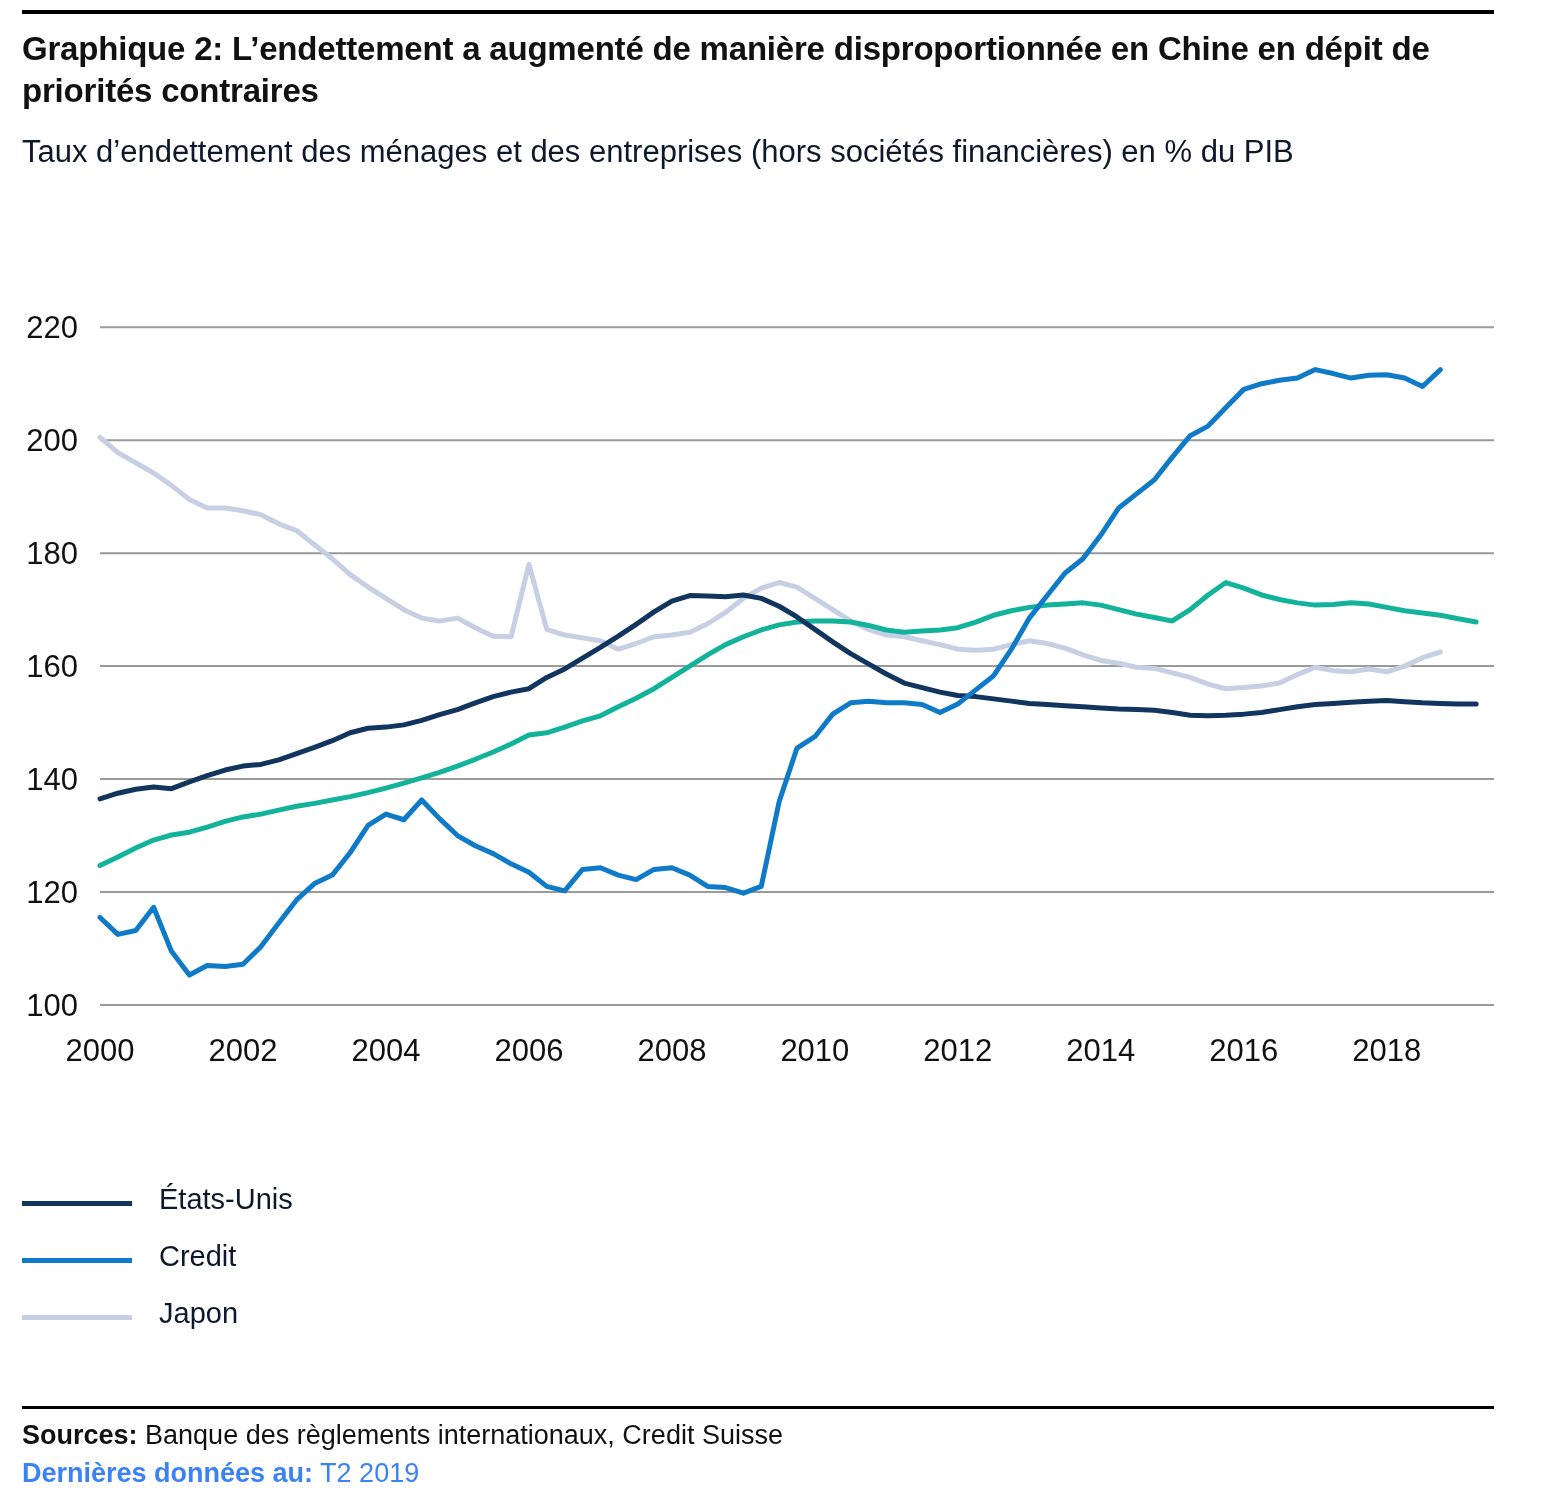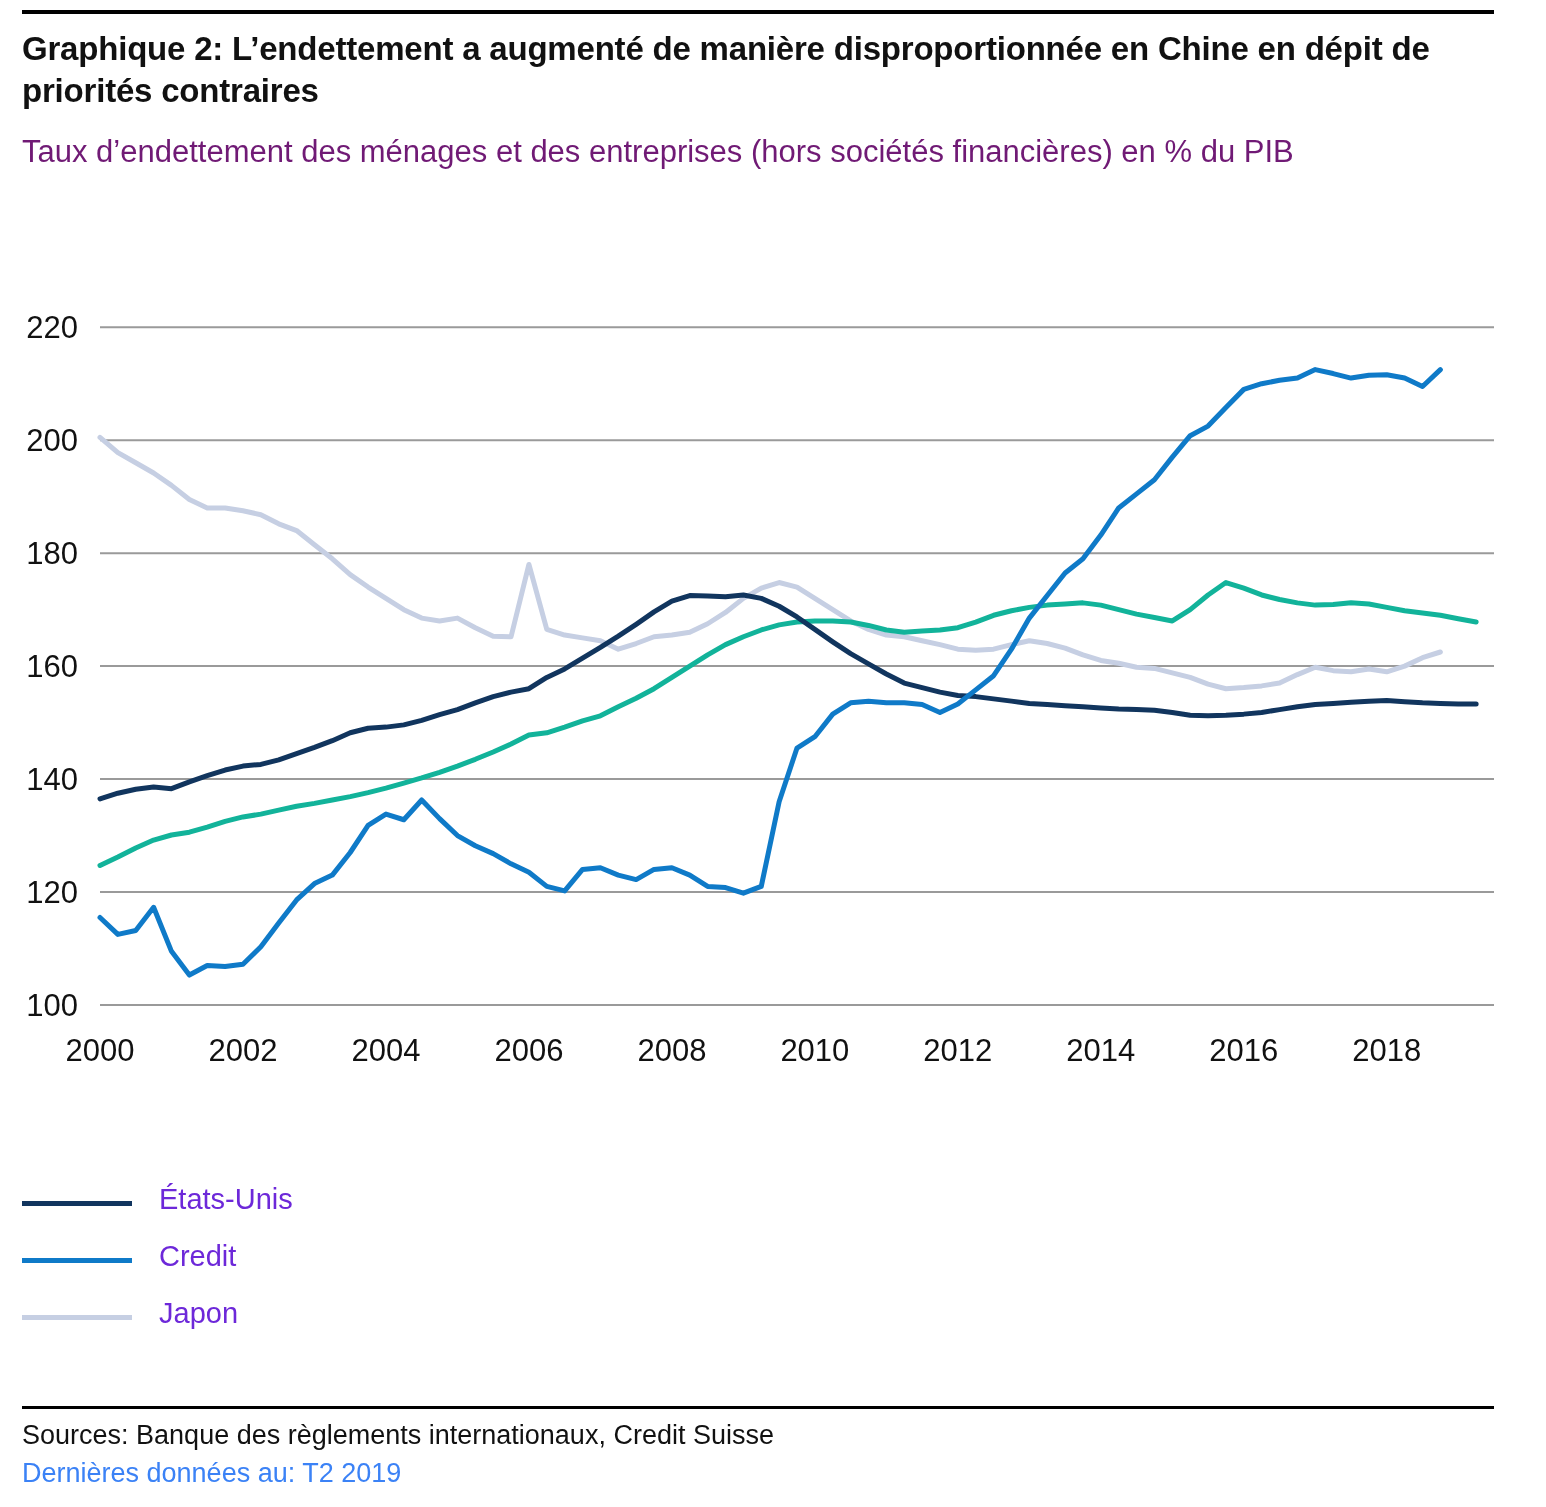--- a/index.html
+++ b/index.html
@@ -42,21 +42,21 @@
     color: #111111;
   }
   .subtitle {
     position: absolute;
     left: 22px;
     top: 132px;
     width: 1450px;
     font-size: 31px;
     font-weight: normal;
     line-height: 1.32;
-    color: #701a75;
+    color: #0f172a;
   }
   .chart-area {
     position: absolute;
     left: 0;
     top: 265px;
     width: 1546px;
     height: 880px;
   }
   .chart-svg {
     display: block;
@@ -76,21 +76,21 @@
     left: 0;
     top: 26px;
     width: 110px;
     height: 5px;
   }
   .legend-label {
     position: absolute;
     left: 137px;
     top: 8px;
     font-size: 29px;
-    color: #6d28d9;
+    color: #0f172a;
     white-space: nowrap;
   }
   .rule-bottom {
     position: absolute;
     left: 22px;
     top: 1406px;
     width: 1472px;
     height: 3px;
     background: #000000;
   }
@@ -103,21 +103,21 @@
     white-space: nowrap;
   }
   .lastdata {
     position: absolute;
     left: 22px;
     top: 1458px;
     font-size: 27px;
     color: #3b82f6;
     white-space: nowrap;
   }
-  .lbl-bold { font-weight: normal; }
+  .lbl-bold { font-weight: bold; }
   text.axis-label {
     font-family: "Liberation Sans", sans-serif;
     font-size: 31px;
     fill: #111111;
   }
 </style>
 </head>
 <body>
 
 <div class="page">

